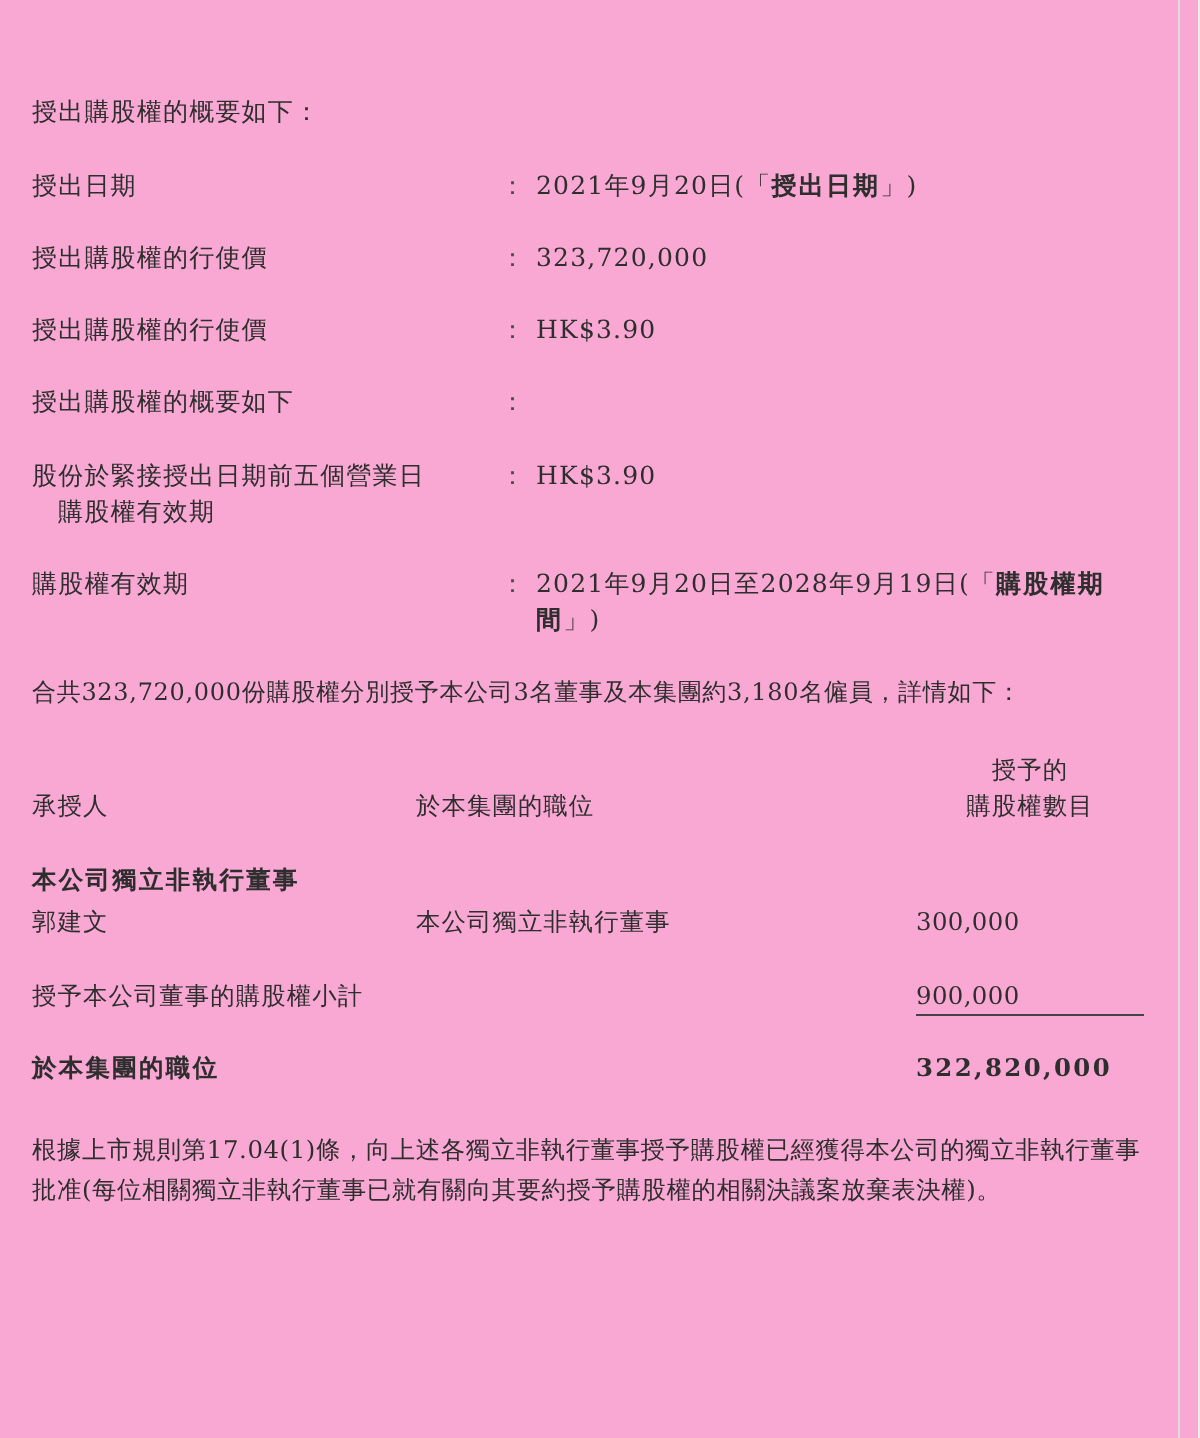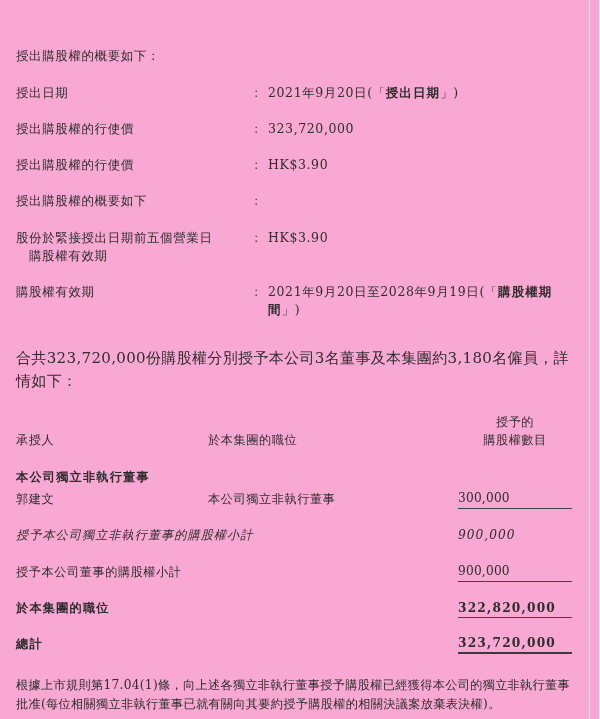--- a/index.html
+++ b/index.html
@@ -82,22 +82,22 @@
     flex: 1 1 auto;
     color: #2e2e2e;
   }
   .def-value b {
     font-weight: bold;
     letter-spacing: 1.1px;
   }
 
   
   .summary {
-    margin-top: 28px;
-    font-size: 15px;
+    margin-top: 18px;
+    font-size: 12px;
     letter-spacing: 0.35px;
     line-height: 1.5;
     color: #2e2e2e;
   }
 
   
   .grant-table {
     margin-top: 22px;
     width: 556px;
     border-collapse: collapse;
@@ -253,39 +253,31 @@
         </tr>
 
 
         <tr class="data-row">
           <td>郭建文</td>
           <td>本公司獨立非執行董事</td>
           <td class="num">300,000</td>
         </tr>
 
 
-        <tr class="subtotal-row italic rule-top">
-          <td colspan="2">授予本公司獨立非執行董事的購股權小計</td>
-          <td class="num">900,000</td>
-        </tr>
 
         <tr class="subtotal-row">
           <td colspan="2">授予本公司董事的購股權小計</td>
           <td class="num">900,000</td>
         </tr>
 
         <tr class="subtotal-row bold rule-top">
           <td colspan="2">於本集團的職位</td>
           <td class="num">322,820,000</td>
         </tr>
 
-        <tr class="total-row">
-          <td colspan="2">總計</td>
-          <td class="num">323,720,000</td>
-        </tr>
 
       </tbody>
     </table>
 
     <div class="footnote">根據上市規則第17.04(1)條，向上述各獨立非執行董事授予購股權已經獲得本公司的獨立非執行董事批准(每位相關獨立非執行董事已就有關向其要約授予購股權的相關決議案放棄表決權)。</div>
 
   </div>
 </div>
 
 </body></html>

